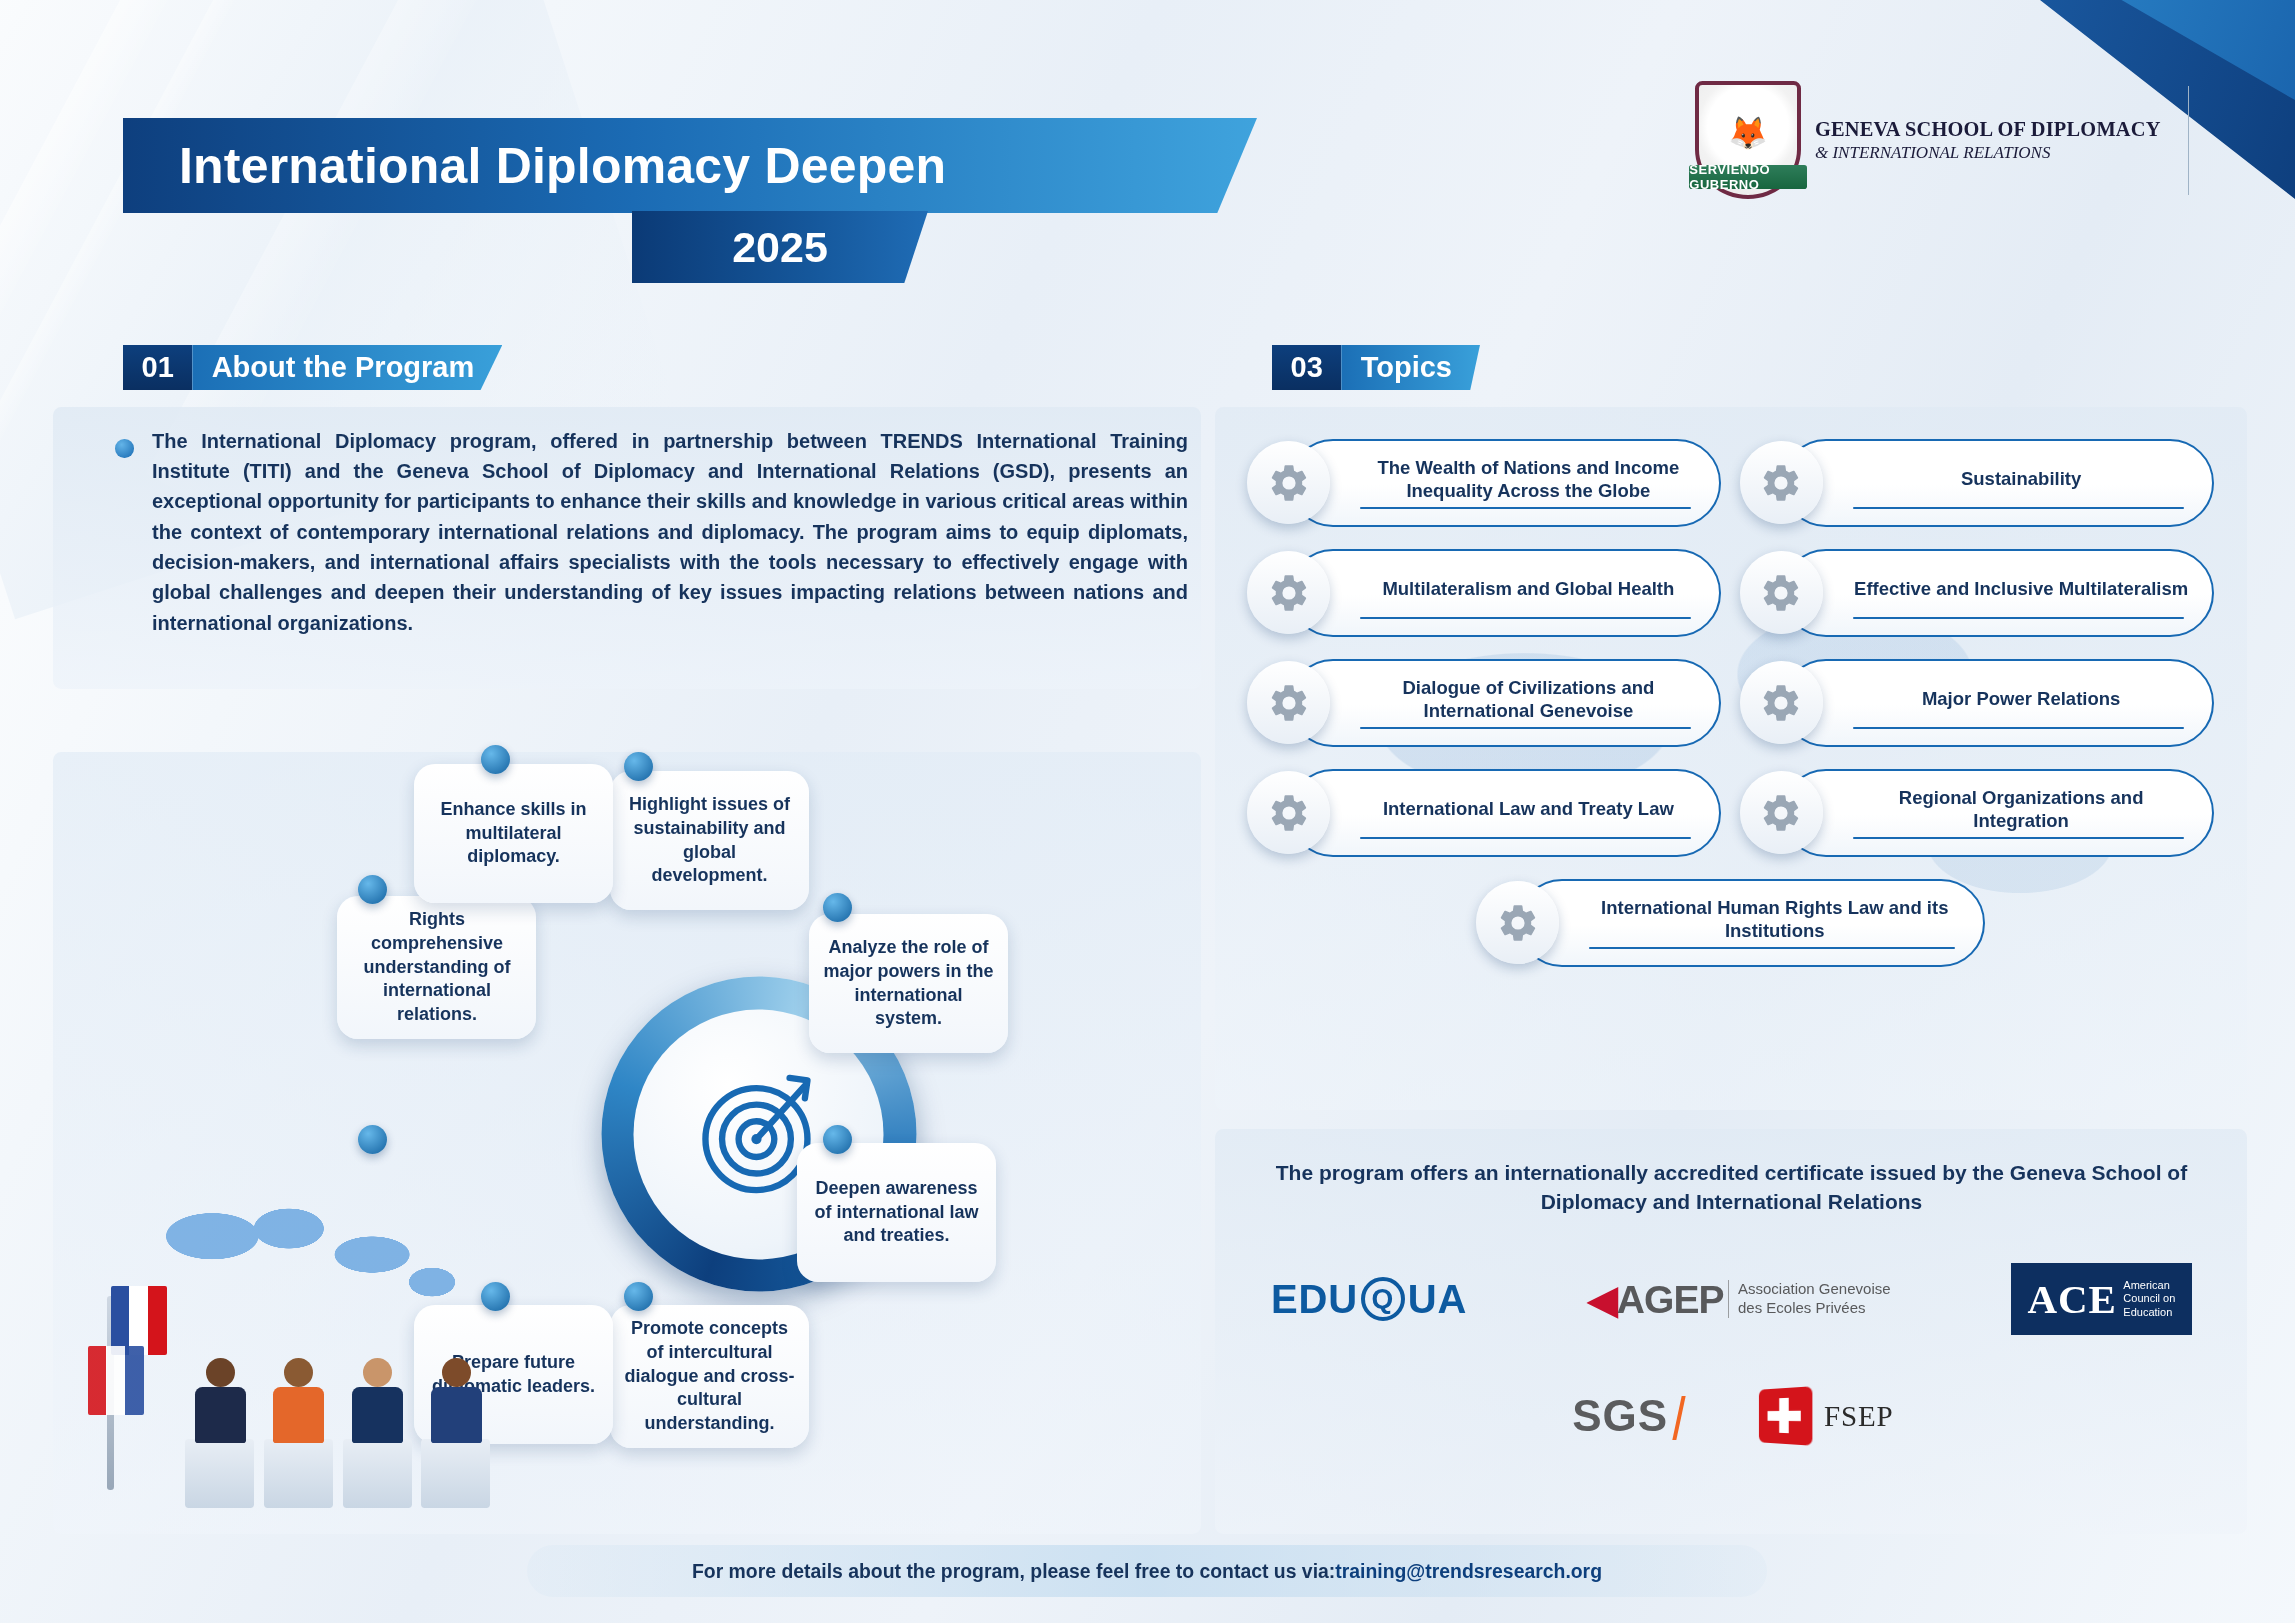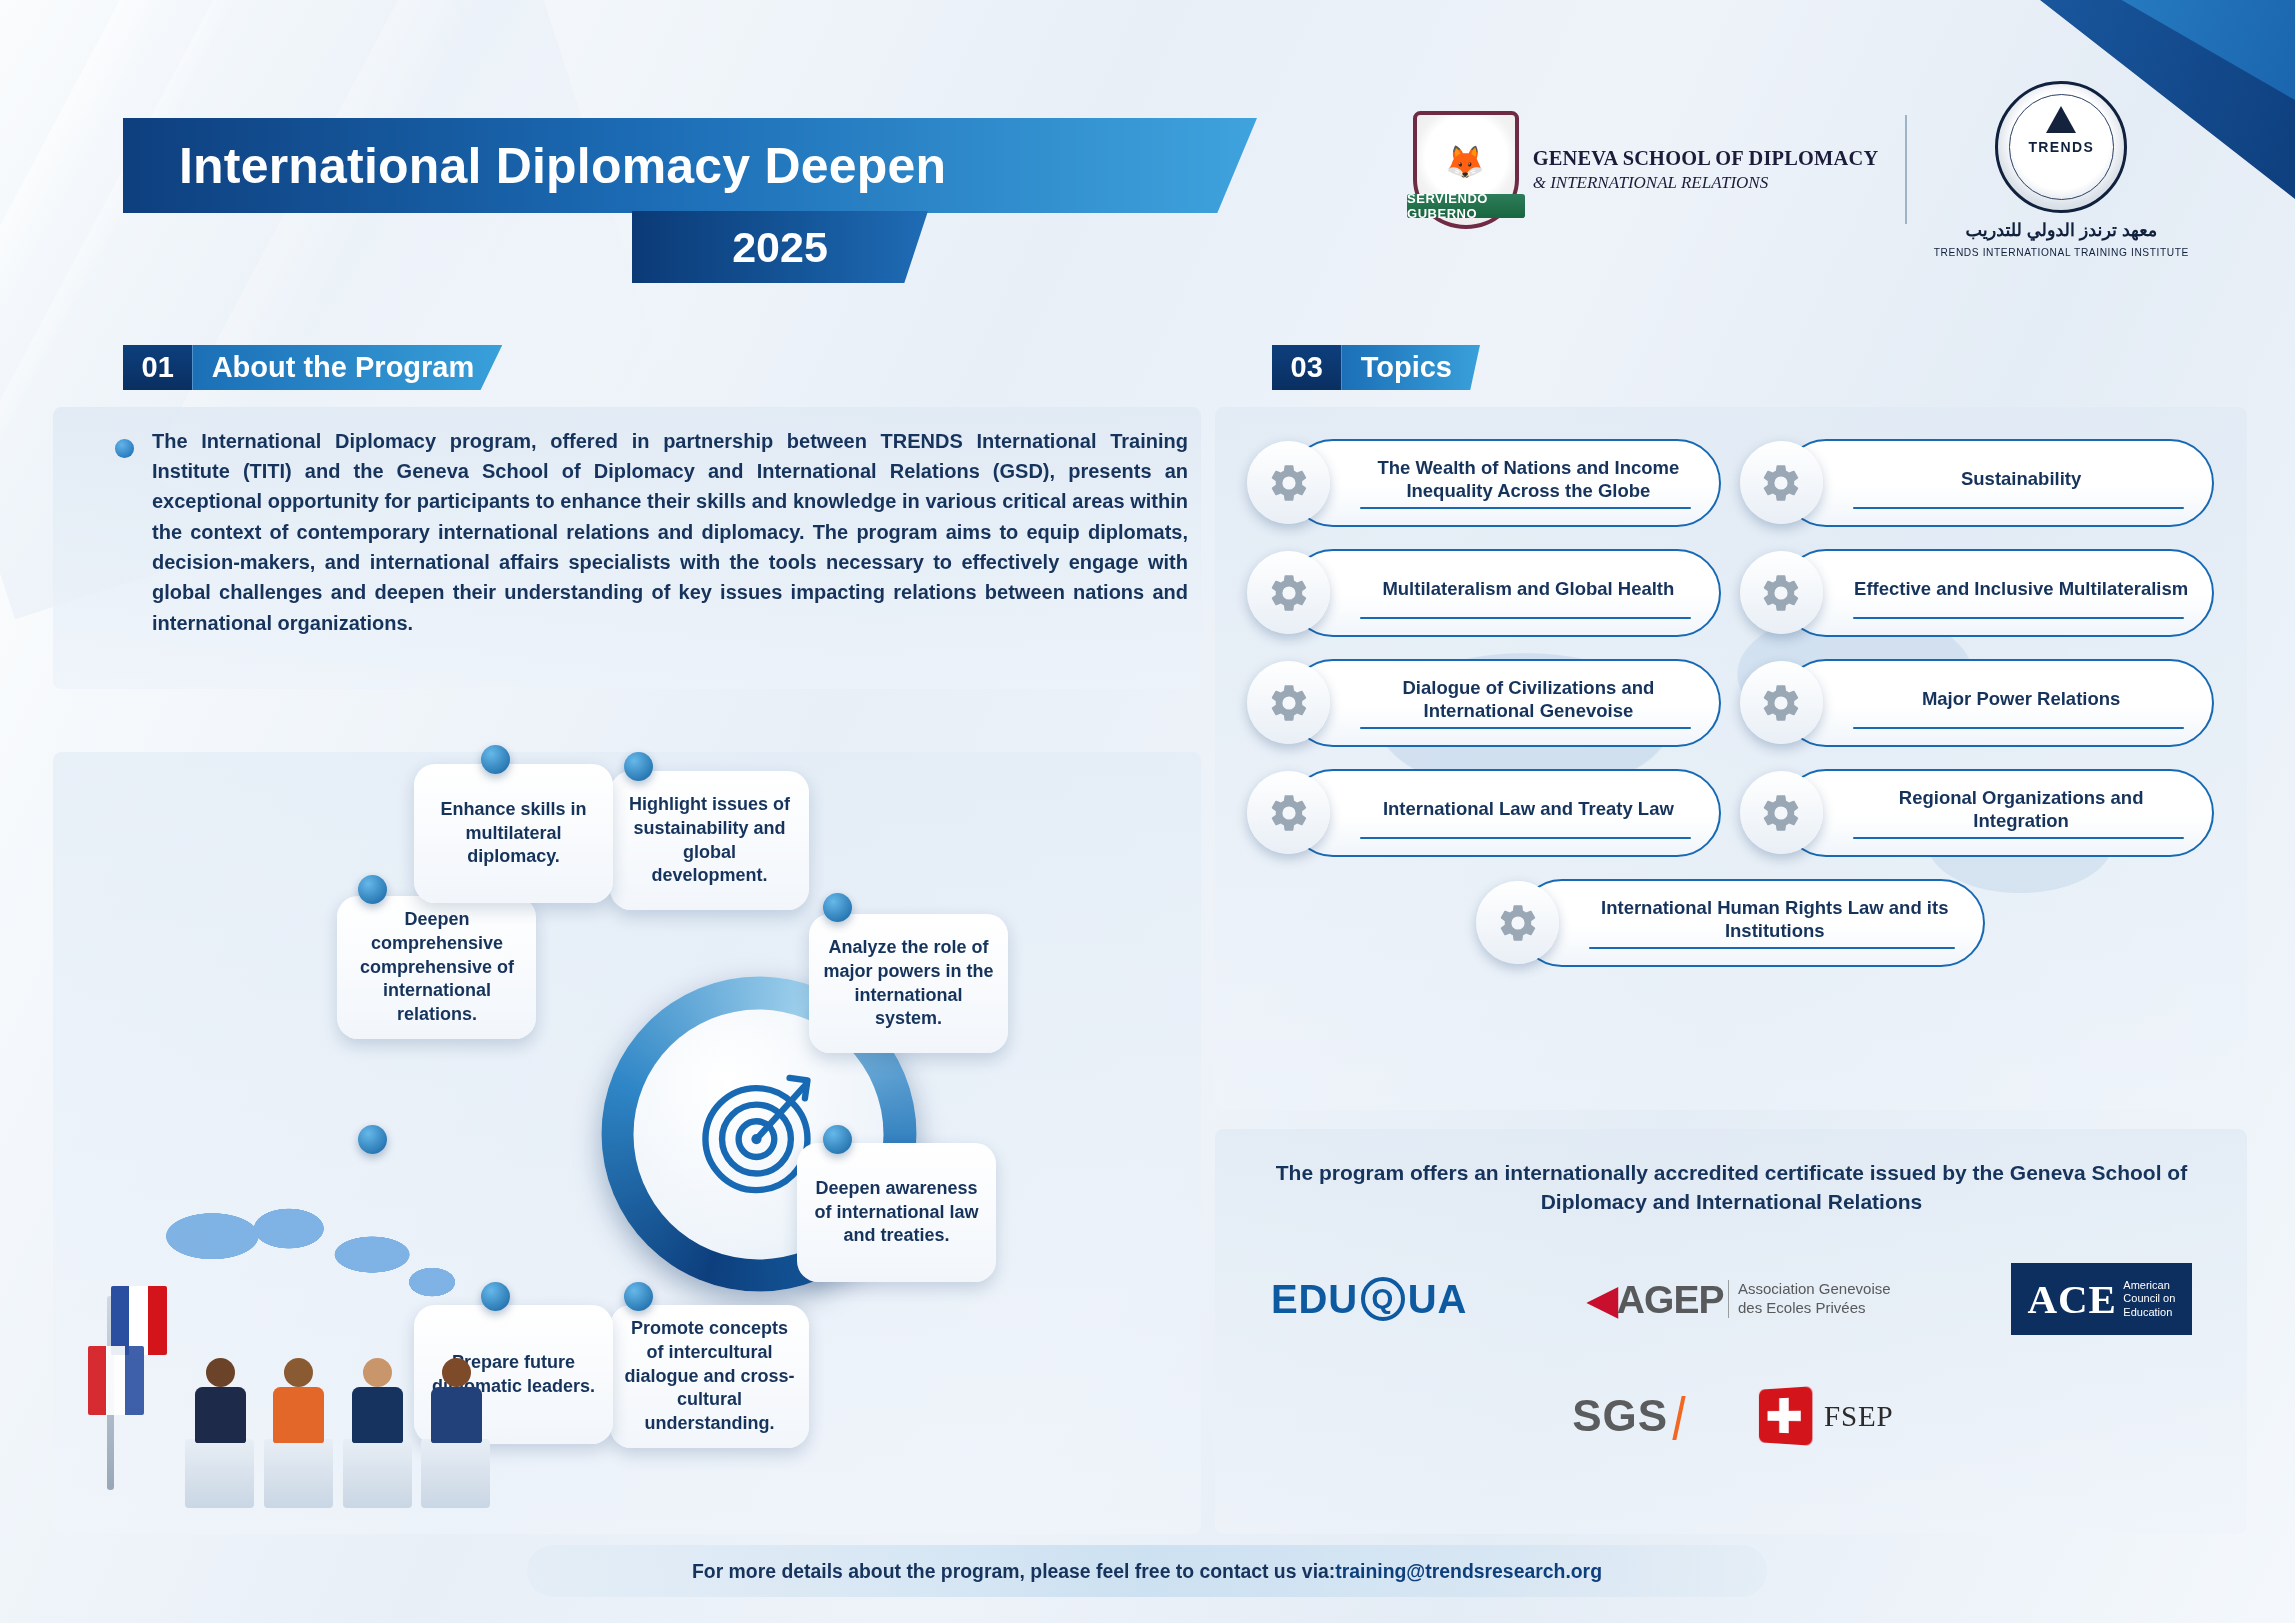--- a/index.html
+++ b/index.html
@@ -302,29 +302,20 @@
         <div class="shield-body"></div>
         <div class="shield-fox">🦊</div>
         <div class="shield-ribbon">SERVIENDO GUBERNO</div>
       </div>
       <div class="gsd-text">
         <div class="l1">GENEVA SCHOOL OF DIPLOMACY</div>
         <div class="l2">&amp; INTERNATIONAL RELATIONS</div>
       </div>
     </div>
     <div class="divider-v"></div>
-    <div class="trends-logo">
-      <div class="trends-seal">
-        <div class="ring"></div>
-        <div class="tri"></div>
-        <div class="word">TRENDS</div>
-      </div>
-      <div class="trends-ar">معهد ترندز الدولي للتدريب</div>
-      <div class="trends-en">TRENDS INTERNATIONAL TRAINING INSTITUTE</div>
-    </div>
   </div>
 
   <div class="sec-head" style="left: 123px; top: 345px;">
     <div class="sec-num">01</div>
     <div class="sec-title">About the Program</div>
   </div>
 
   <div class="about-panel">
     <div class="about-dot"></div>
     <div class="about-text">The International Diplomacy program, offered in partnership between TRENDS International Training Institute (TITI) and the Geneva School of Diplomacy and International Relations (GSD), presents an exceptional opportunity for participants to enhance their skills and knowledge in various critical areas within the context of contemporary international relations and diplomacy. The program aims to equip diplomats, decision-makers, and international affairs specialists with the tools necessary to effectively engage with global challenges and deepen their understanding of key issues impacting relations between nations and international organizations.</div>
@@ -345,21 +336,21 @@
           <path d="M84 16 L98 18 L96 32" fill="none" stroke="#1769b3" stroke-width="5" stroke-linejoin="round" stroke-linecap="round"></path>
         </svg>
       </div>
     </div>
 
     <div class="petal" style="left: 268px;  top: 35px;">Highlight issues of sustainability and global development.</div>
     <div class="petal" style="left: 467px; top: 178px;">Analyze the role of major powers in the international system.</div>
     <div class="petal" style="left: 455px; top: 407px;">Deepen awareness of international law and treaties.</div>
     <div class="petal" style="left: 268px;  top: 569px;">Promote concepts of intercultural dialogue and cross-cultural understanding.</div>
     <div class="petal" style="left: 72px;  top: 569px;">Prepare future diplomatic leaders.</div>
-    <div class="petal" style="left: -4.6px;  top: 160px;">Deepen comprehensive comprehensive of international relations.</div>
+    <div class="petal" style="left: -4.6px;  top: 160px;">Rights comprehensive understanding of international relations.</div>
     <div class="petal" style="left: 72px;  top: 28px;">Enhance skills in multilateral diplomacy.</div>
 
     <div class="node-dot" style="left: 282px;  top: 16px;"></div>
     <div class="node-dot" style="left: 481px; top: 157px;"></div>
     <div class="node-dot" style="left: 481px; top: 389px;"></div>
     <div class="node-dot" style="left: 282px;  top: 546px;"></div>
     <div class="node-dot" style="left: 139px;  top: 546px;"></div>
     <div class="node-dot" style="left: 16px;   top: 389px;"></div>
     <div class="node-dot" style="left: 16px;   top: 139px;"></div>
     <div class="node-dot" style="left: 139px;  top: 9.3px;"></div>

